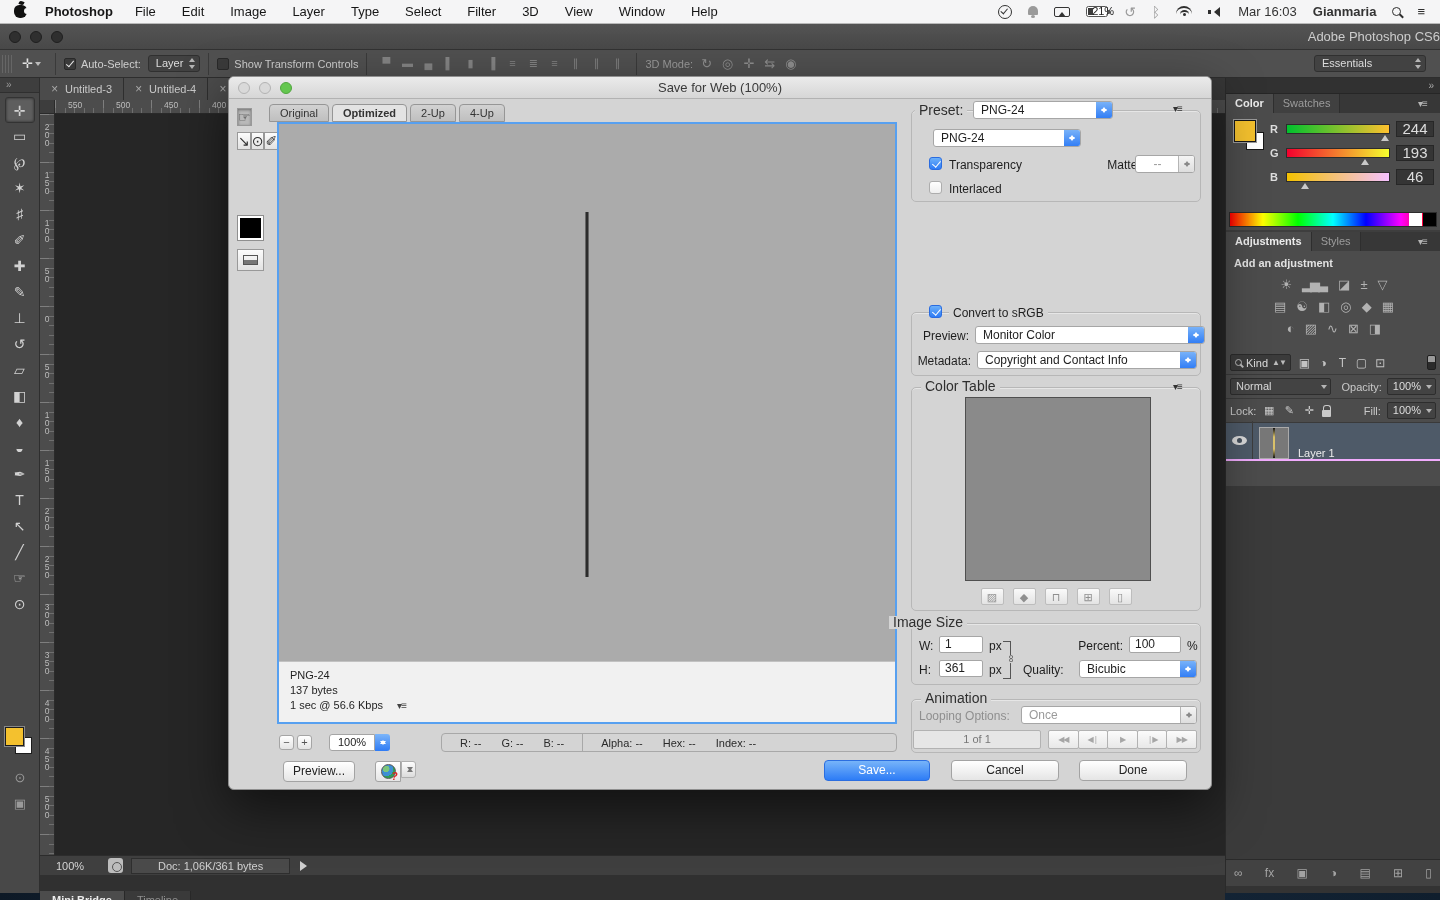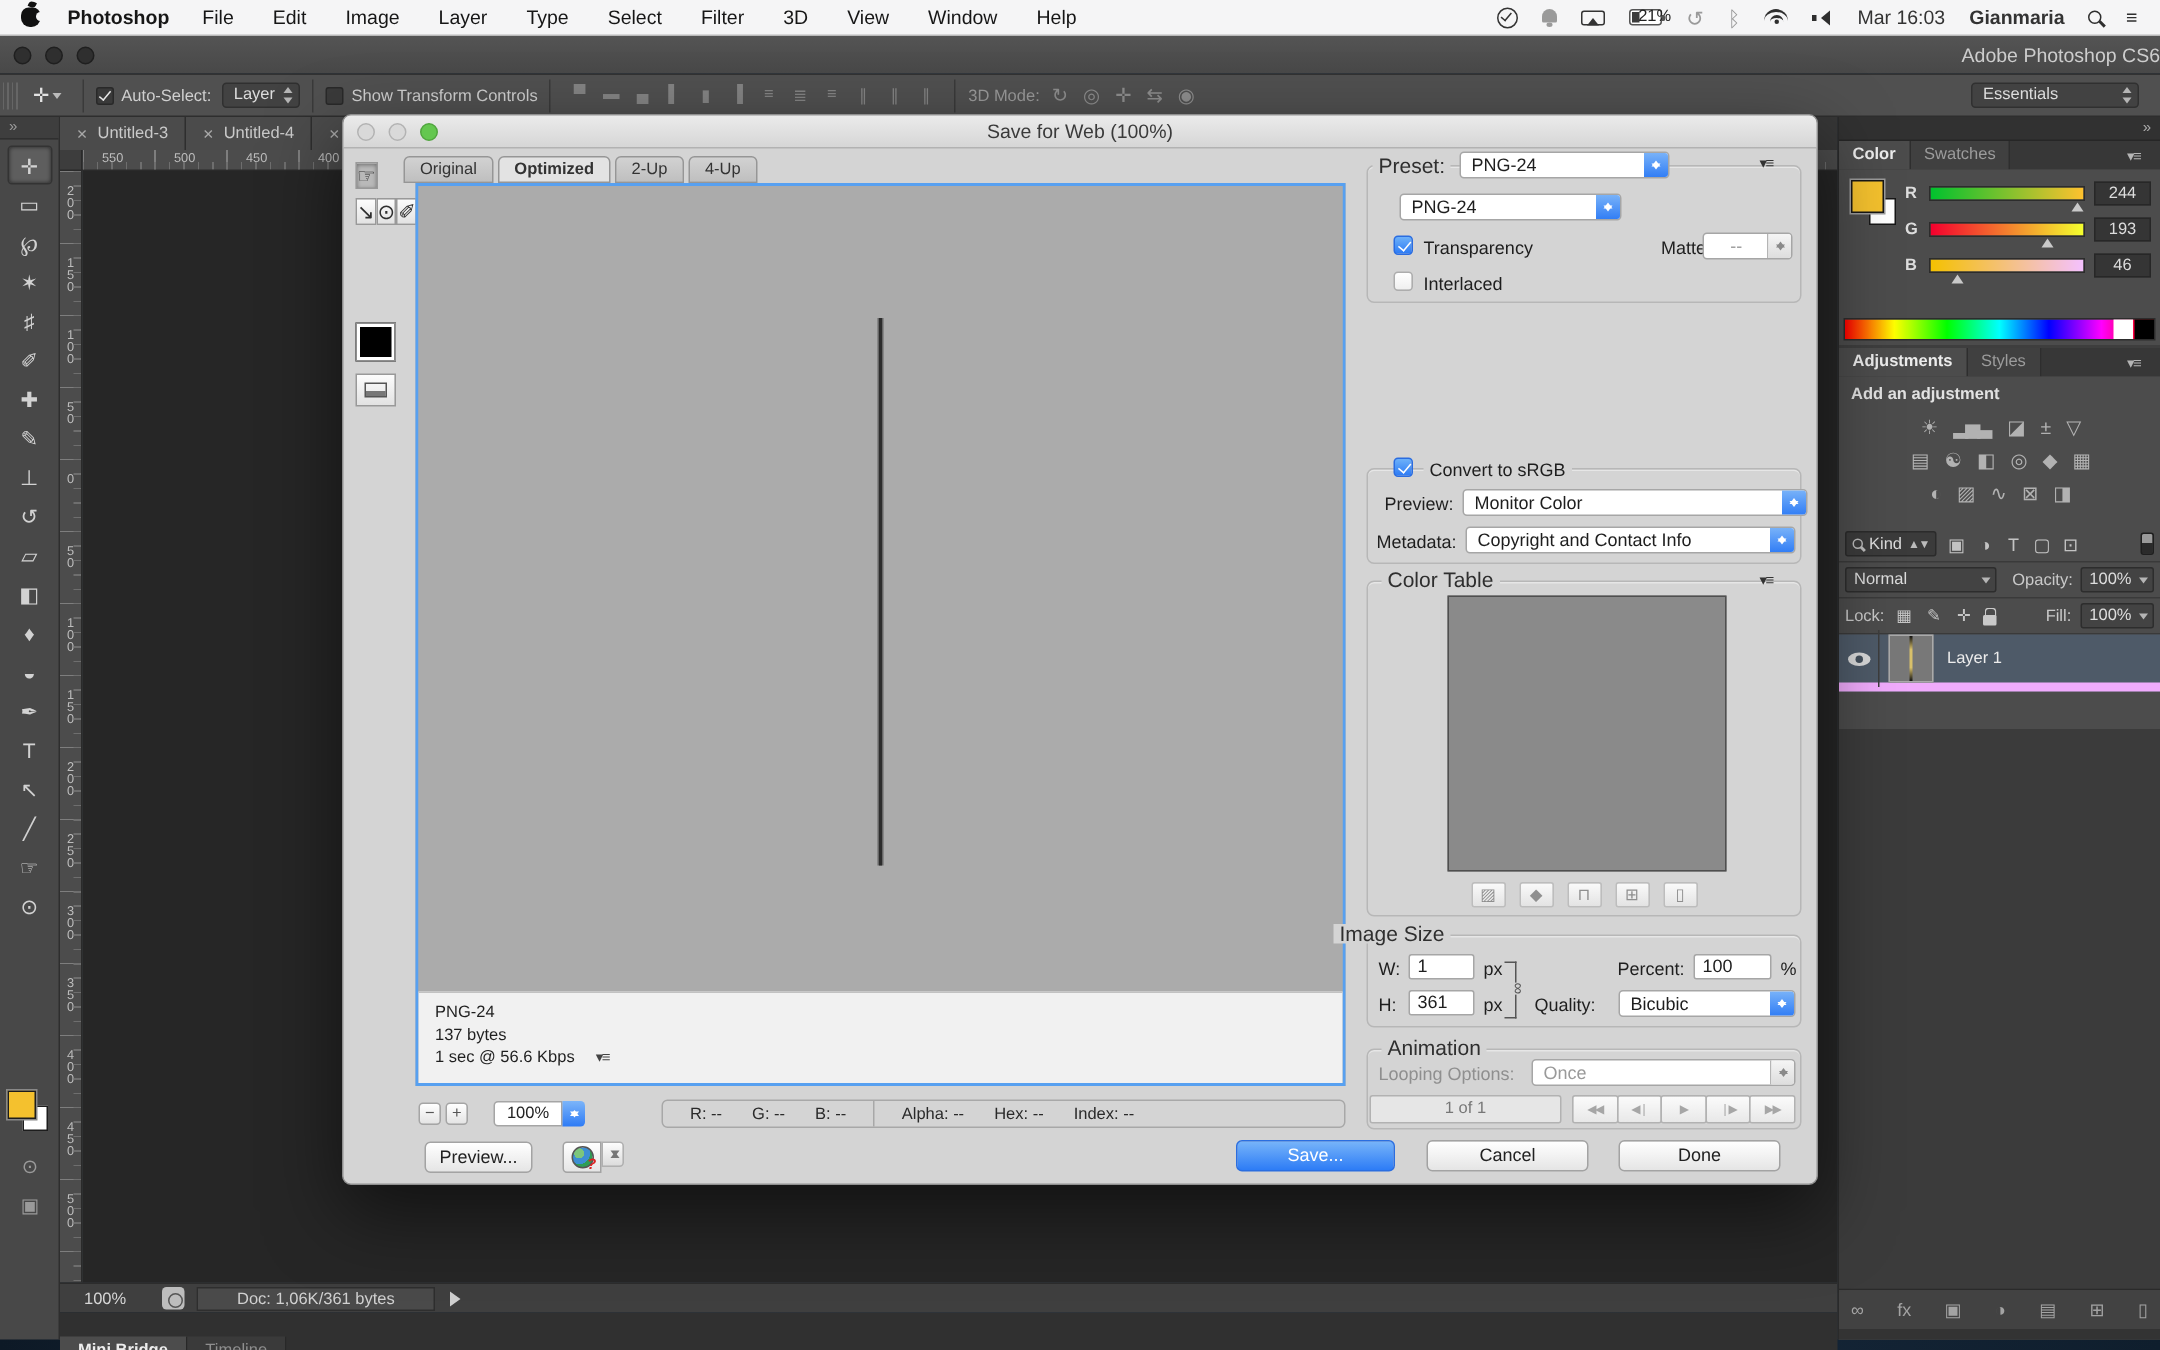--- a/index.html
+++ b/index.html
@@ -112,21 +112,21 @@
 .ch{display:flex;align-items:center;height:24px;gap:6px}
 .chl{width:10px;color:#ddd;font-size:11px;font-weight:bold}
 .chbar{position:relative;flex:1;height:10px;border:1px solid #2c2c2c}
 .ch:nth-child(1) .chbar{background:linear-gradient(90deg,rgb(0,193,46),rgb(255,193,46))}
 .ch:nth-child(2) .chbar{background:linear-gradient(90deg,rgb(244,0,46),rgb(244,255,46))}
 .ch:nth-child(3) .chbar{background:linear-gradient(90deg,rgb(244,193,0),rgb(244,193,255))}
 .thumb{position:absolute;bottom:-8px;width:0;height:0;border:4px solid transparent;border-bottom:6px solid #c9c9c9}
 .ch:nth-child(1) .thumb{left:calc(96% - 4px)}
 .ch:nth-child(2) .thumb{left:calc(76% - 4px)}
 .ch:nth-child(3) .thumb{left:calc(18% - 4px)}
-.chv{width:38px;height:16px;background:#353535;border:1px solid #272727;color:#ddd;font-size:11px;text-align:center;line-height:14px}
+.chv{width:38px;height:16px;background:#353535;border:1px solid #272727;color:#ddd;font-size:15px;text-align:center;line-height:14px}
 .spectrum{position:absolute;left:3px;bottom:3px;right:3px;height:15px;background:linear-gradient(90deg,red,#ff0 16%,#0f0 33%,#0ff 50%,#00f 66%,#f0f 83%,red 97%);border:1px solid #2c2c2c}
 .spectrum .sww{position:absolute;right:14px;top:0;width:13px;height:13px;background:#fff}
 .spectrum .swb{position:absolute;right:0;top:0;width:13px;height:13px;background:#000}
 .adjbody{height:101px;padding-top:4px}
 .adjtitle{color:#e2e2e2;font-size:11px;font-weight:bold;padding:2px 0 4px 8px}
 .adjrow{display:flex;justify-content:center;gap:12px;height:22px;align-items:center;color:#b2b2b2;font-size:13px}
 .adjrow span{letter-spacing:-2px}
 .layersbody{position:absolute;left:0;top:273px;right:0;bottom:0;background:#4c4c4c}
 .frow{height:24px;display:flex;align-items:center;gap:5px;padding:0 4px;border-bottom:1px solid #3a3a3a}
 .kind{display:flex;align-items:center;gap:4px;background:#3b3b3b;border:1px solid #2b2b2b;border-radius:2px;height:17px;padding:0 4px;color:#ddd;font-size:11px}
@@ -134,21 +134,21 @@
 .kmag::after{content:"";position:absolute;width:4px;height:1.5px;background:#bbb;transform:rotate(45deg);right:-3px;bottom:-1px}
 .kud{color:#bbb;font-size:8px;letter-spacing:-1px}
 .ficn{color:#c3c3c3;font-size:12px;width:17px;text-align:center}
 .ftoggle{margin-left:auto;width:9px;height:15px;border-radius:2px;background:linear-gradient(#9a9a9a 0 45%,#2b2b2b 45%);border:1px solid #1f1f1f}
 .lrow{height:24px;display:flex;align-items:center;gap:6px;padding:0 4px;border-bottom:1px solid #3a3a3a;color:#c9c9c9;font-size:11px}
 .sdd{position:relative;background:#434343;border:1px solid #2d2d2d;border-radius:2px;height:17px;line-height:15px;color:#ddd;font-size:11px;padding:0 14px 0 5px}
 .sdd::after{content:"";position:absolute;right:3px;top:6px;border:3px solid transparent;border-top:4px solid #b5b5b5}
 .licn{color:#c6c6c6;font-size:11px;width:14px;text-align:center}
 .pad{width:9px;height:7px;background:#c9c9c9;border-radius:1px;position:relative;margin-top:5px}
 .pad::before{content:"";position:absolute;left:1px;top:-4.5px;width:6px;height:5px;border:1.5px solid #c9c9c9;border-bottom:none;border-radius:3px 3px 0 0}
-.layerrow{height:38px;background:#4e5a68;display:flex;align-items:center;border-bottom:6px solid #f0abfc}
+.layerrow{height:38px;background:#4e5a68;display:flex;align-items:flex-end;border-bottom:2px solid #f0abfc}
 .eyecell{width:27px;height:38px;border-right:1px solid #3d3d3d;display:flex;align-items:center;justify-content:center}
 .eye{width:15px;height:9px;background:#d8d8d8;border-radius:50%;position:relative}
 .eye::after{content:"";position:absolute;left:5px;top:2px;width:5px;height:5px;border-radius:50%;background:#45505c}
 .lthumb{width:30px;height:32px;margin-left:6px;background:#787878;border:1px solid #aaa;position:relative}
 .lthumb::after{content:"";position:absolute;left:13px;top:0;bottom:0;width:2px;background:linear-gradient(#111,#d8c06a 30% 70%,#111)}
 .lname{color:#ececec;font-size:11px;margin-left:9px}
 .layerempty{position:absolute;left:0;top:135px;right:0;bottom:34px;background:#3b3b3b}
 .lbottom{position:absolute;left:0;bottom:7px;right:0;height:27px;background:#424242;border-top:1px solid #2a2a2a;display:flex;align-items:center;justify-content:space-between;padding:0 8px}
 .lbottom span{color:#a3a3a3;font-size:12px}
 .pend{position:absolute;left:0;bottom:0;width:100%;height:7px;background:#333}

